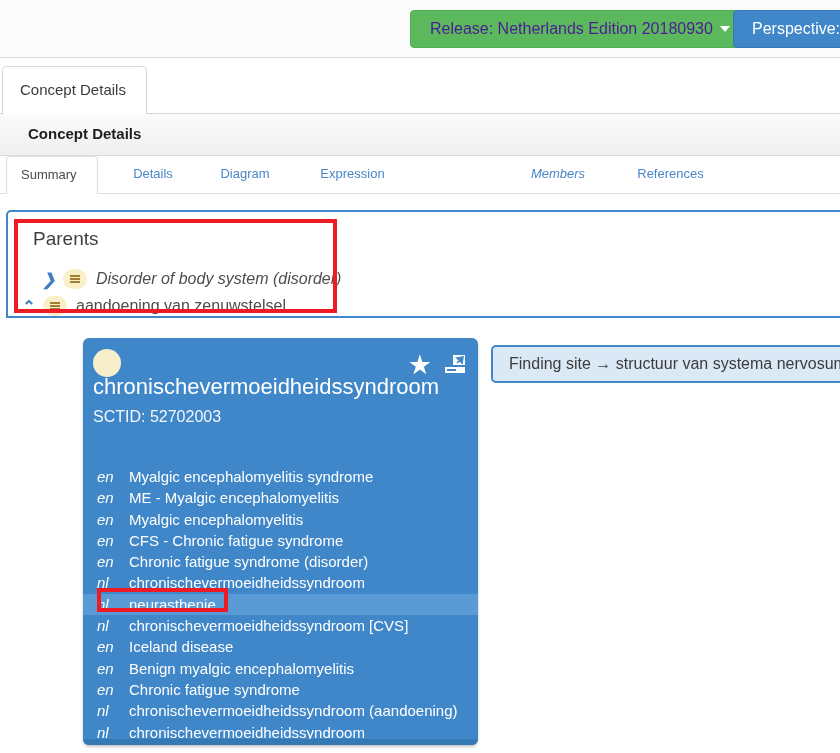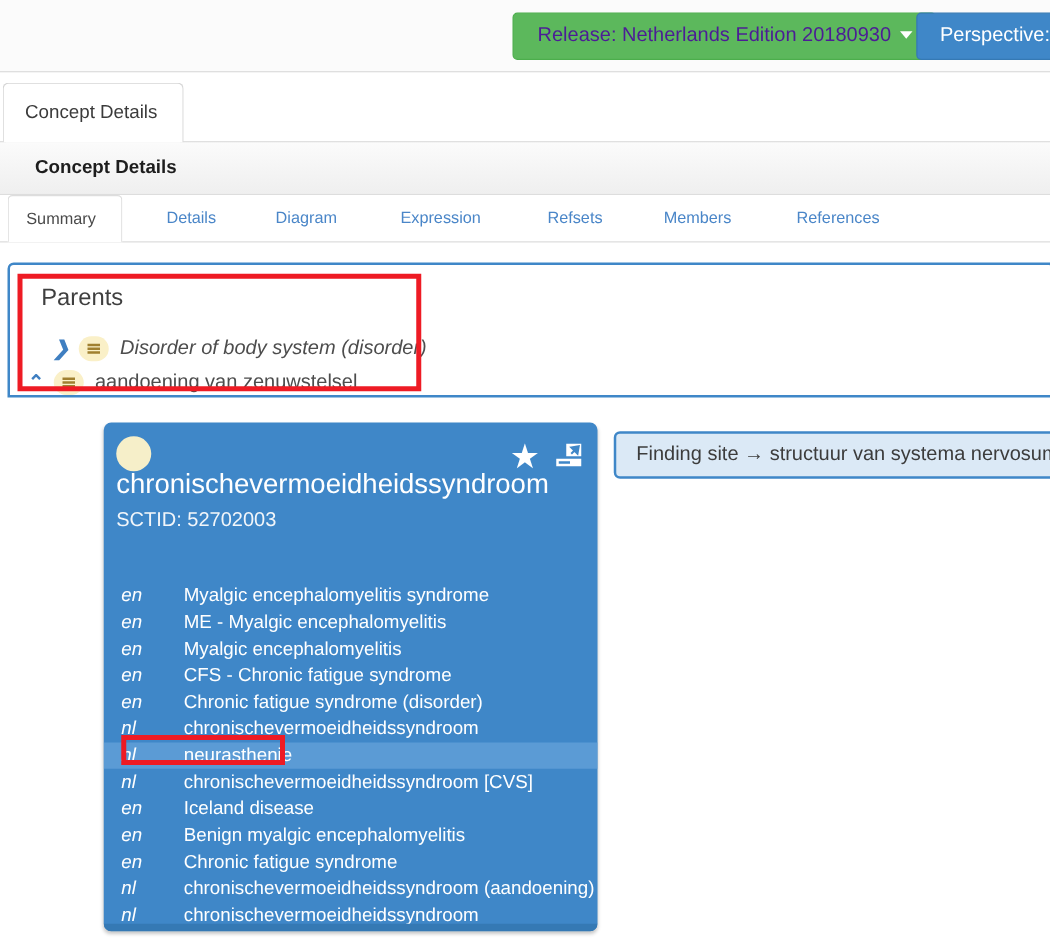--- a/index.html
+++ b/index.html
@@ -297,21 +297,21 @@
   .desc-row .lang {
     display: inline-block;
     width: 26px;
     font-style: italic;
     font-size: 15px;
     color: #ffffff;
   }
   .desc-row .term {
     font-size: 15px;
     color: #ffffff;
-    margin-left: 24px;
+    margin-left: 6px;
   }
 
   
   .finding-site {
     position: absolute;
     left: 491px; top: 345px;
     width: 360px; height: 38px;
     background: #dbe9f6;
     border: 2px solid #3f87c8;
     border-radius: 5px;
@@ -345,22 +345,21 @@
 
 <div class="panel-header">
   <div class="title">Concept Details</div>
 </div>
 
 <div class="tabstrip" id="tabstrip">
     <div class="tab active" style="left: 6px; width: 92px;">Summary</div>
     <div class="tab" style="left: 118px; width: 70px; text-align: center;">Details</div>
     <div class="tab" style="left: 207px; width: 76px; text-align: center;">Diagram</div>
     <div class="tab" style="left: 304px; width: 97px; text-align: center;">Expression</div>
-    <div class="tab" style="left: 425px; width: 70px; text-align: center;">Refsets</div>
-    <div class="tab" style="left: 518px; width: 80px; text-align: center;">Members</div>
+    <div class="tab" style="left: 518px; width: 80px; text-align: center; font-style: italic;">Members</div>
     <div class="tab" style="left: 623px; width: 95px; text-align: center;">References</div>
   </div>
 
 <div class="parents-panel">
   <div class="parents-heading">Parents</div>
   <div id="parents-rows">
       <div class="parent-row" style="left: 32px; top: 57px; font-style: italic;"><span class="chev">❯</span><span class="cbadge"><i></i><i></i><i></i></span><span class="plabel">Disorder of body system (disorder)</span></div>
       <div class="parent-row" style="left: 12px; top: 84px;"><span class="chev">⌃</span><span class="cbadge"><i></i><i></i><i></i></span><span class="plabel">aandoening van zenuwstelsel</span></div>
     </div>
 </div>

